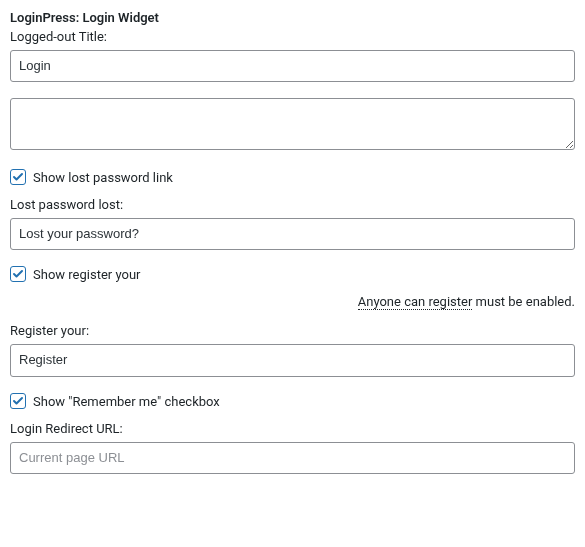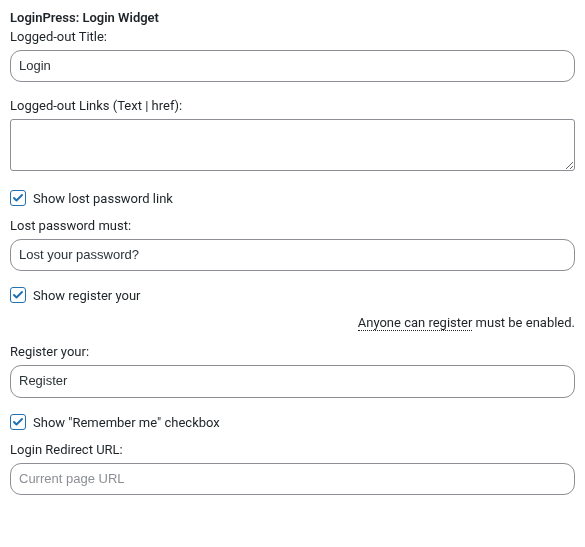--- a/index.html
+++ b/index.html
@@ -26,21 +26,21 @@
     .form-label {
       display: block;
       font-size: 13px;
       color: #1d2327;
       margin-bottom: 6px;
     }
     .text-input {
       width: 100%;
       padding: 6px 8px;
       border: 1px solid #8c8f94;
-      border-radius: 11px;
+      border-radius: 3px;
       font-size: 13px;
       color: #2c3338;
       line-height: 1.4;
       background: #fff;
     }
     .text-input::placeholder {
       color: #8c8f94;
     }
     .textarea-input {
       width: 100%;
@@ -99,35 +99,34 @@
 <body>
 
 <div class="widget-title">LoginPress: Login Widget</div>
 
 <div class="form-group">
   <label class="form-label">Logged-out Title:</label>
   <input type="text" class="text-input" value="Login" style="">
 </div>
 
 <div class="form-group">
-  <label class="form-label">Logged-out Links (Text | href):</label>
   <textarea class="textarea-input" style=""></textarea>
 </div>
 
 <div class="checkbox-row section-spacer">
   <span class="checkbox-box">
     <svg viewBox="0 0 24 24" fill="none" stroke="#2271b1" stroke-width="4" stroke-linecap="round" stroke-linejoin="round">
         <polyline points="20 6 9 17 4 12"></polyline>
       </svg>
   </span>
   <span class="checkbox-label">Show lost password link</span>
 </div>
 
 <div class="form-group">
-  <label class="form-label">Lost password must:</label>
+  <label class="form-label">Lost password lost:</label>
   <input type="text" class="text-input" value="Lost your password?" style="">
 </div>
 
 <div class="checkbox-row">
   <span class="checkbox-box">
     <svg viewBox="0 0 24 24" fill="none" stroke="#2271b1" stroke-width="4" stroke-linecap="round" stroke-linejoin="round">
         <polyline points="20 6 9 17 4 12"></polyline>
       </svg>
   </span>
   <span class="checkbox-label">Show register your</span>

